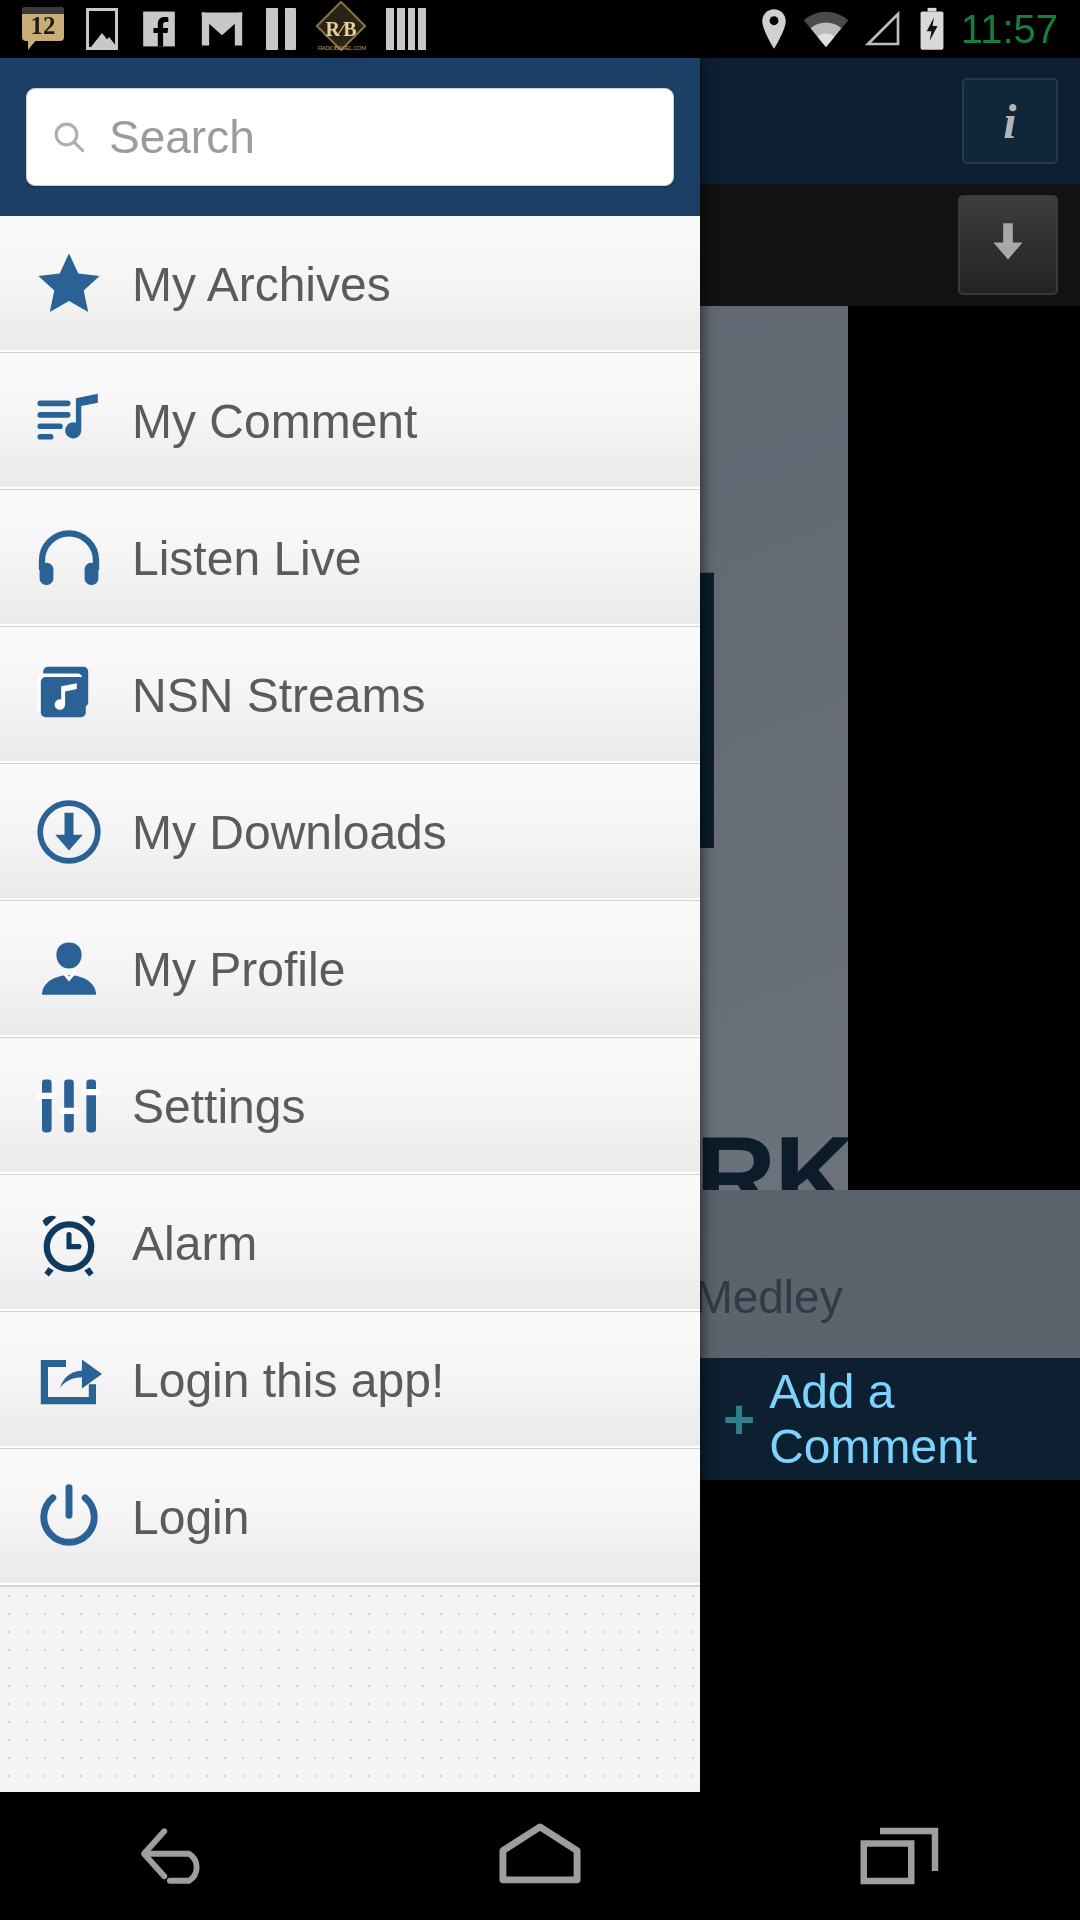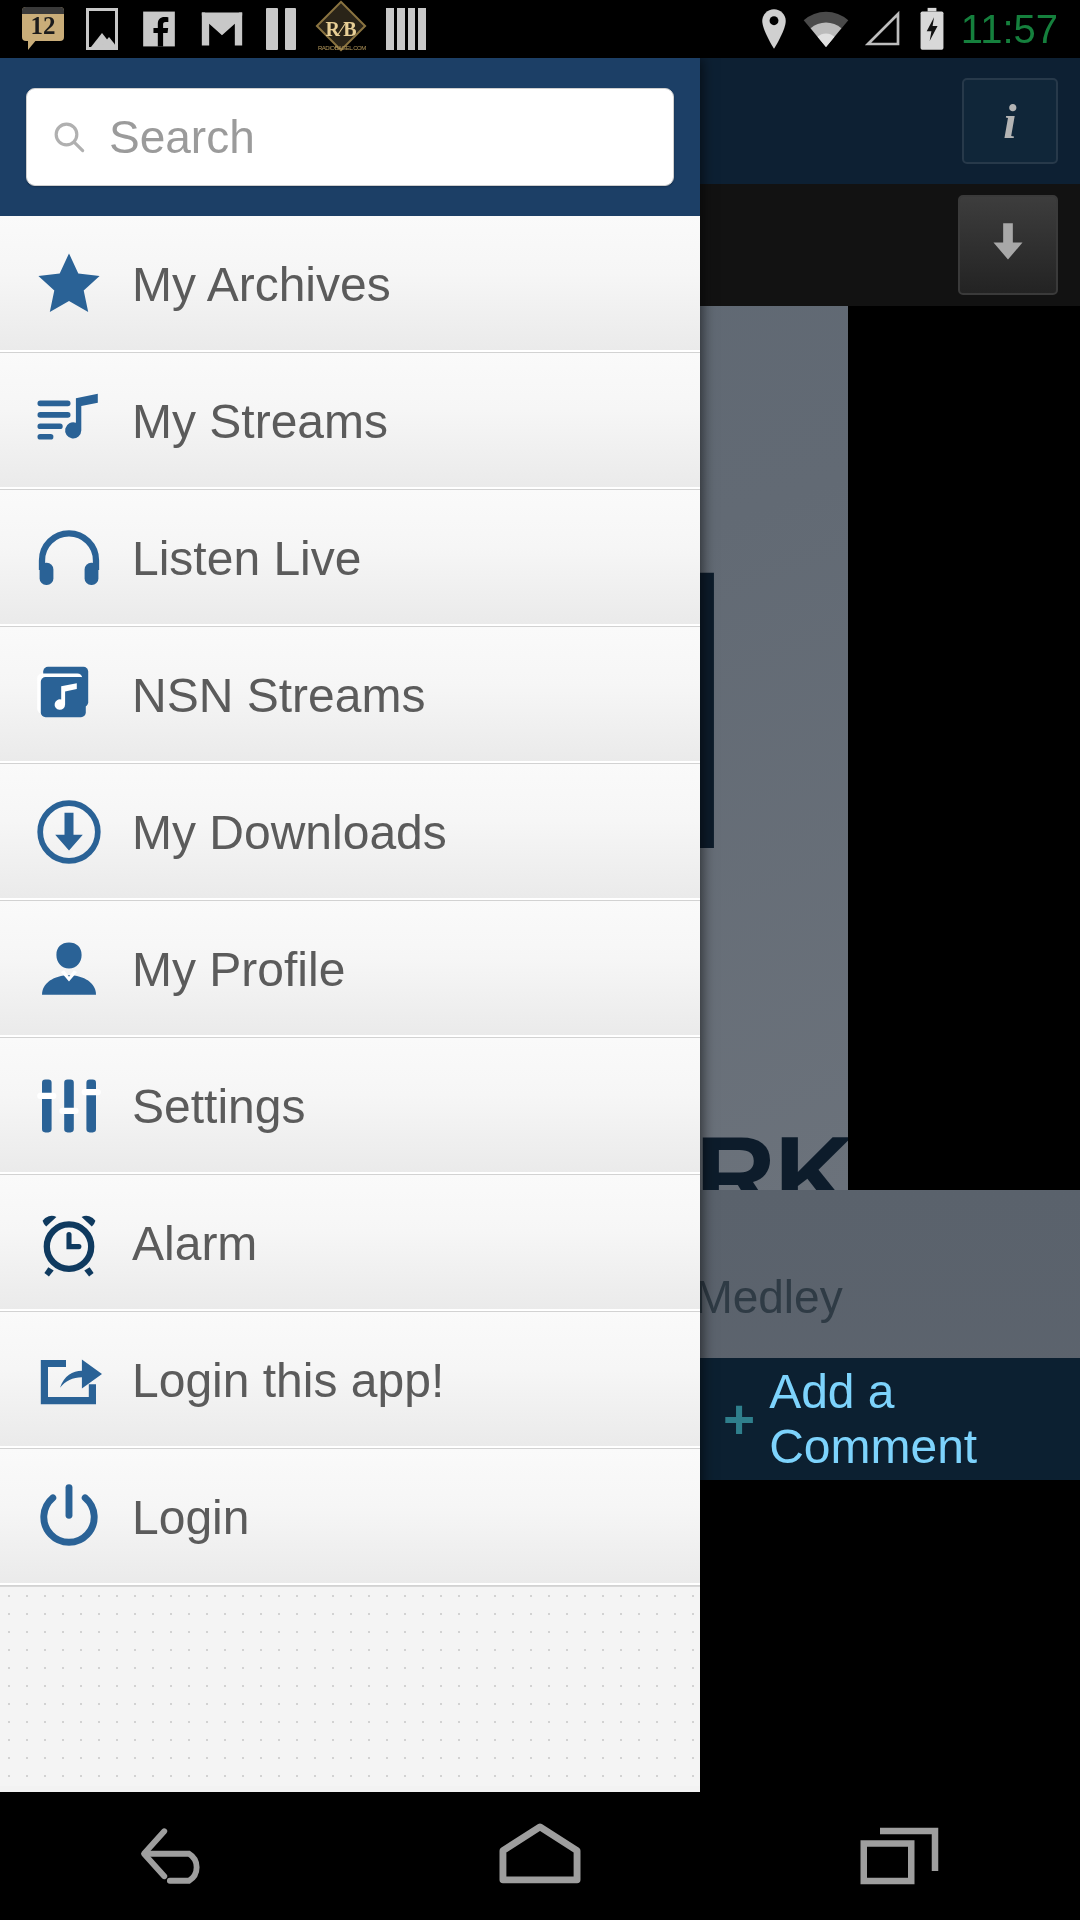--- a/index.html
+++ b/index.html
@@ -208,21 +208,21 @@
       <div class="menu-item">
         <div class="mi-icon">
           <svg width="72" height="72" viewBox="0 0 24 24">
             <rect x="1.5" y="5.2" width="11" height="1.9" rx="0.9" fill="#2a6296"></rect>
             <rect x="1.5" y="9.0" width="11" height="1.9" rx="0.9" fill="#2a6296"></rect>
             <rect x="1.5" y="12.8" width="8.4" height="1.9" rx="0.9" fill="#2a6296"></rect>
             <rect x="1.5" y="16.3" width="5.3" height="1.9" rx="0.9" fill="#2a6296"></rect>
             <path d="M14.3 4.4 L21.6 2.9 v3 l-5.5 1.1 v8.2 a2.7 2.7 0 1 1 -1.8 -2.6 z" fill="#2a6296"></path>
           </svg>
         </div>
-        <div class="mi-label">My Streams</div>
+        <div class="mi-label">My Comment</div>
       </div>
 
       <div class="menu-item">
         <div class="mi-icon">
           <svg width="72" height="72" viewBox="0 0 24 24">
             <path d="M3 16 v-3.2 a9 9 0 0 1 18 0 V16" fill="none" stroke="#2a6296" stroke-width="2.1"></path>
             <rect x="2.2" y="13.6" width="4.6" height="7.4" rx="2.2" fill="#2a6296"></rect>
             <rect x="17.2" y="13.6" width="4.6" height="7.4" rx="2.2" fill="#2a6296"></rect>
           </svg>
         </div>

